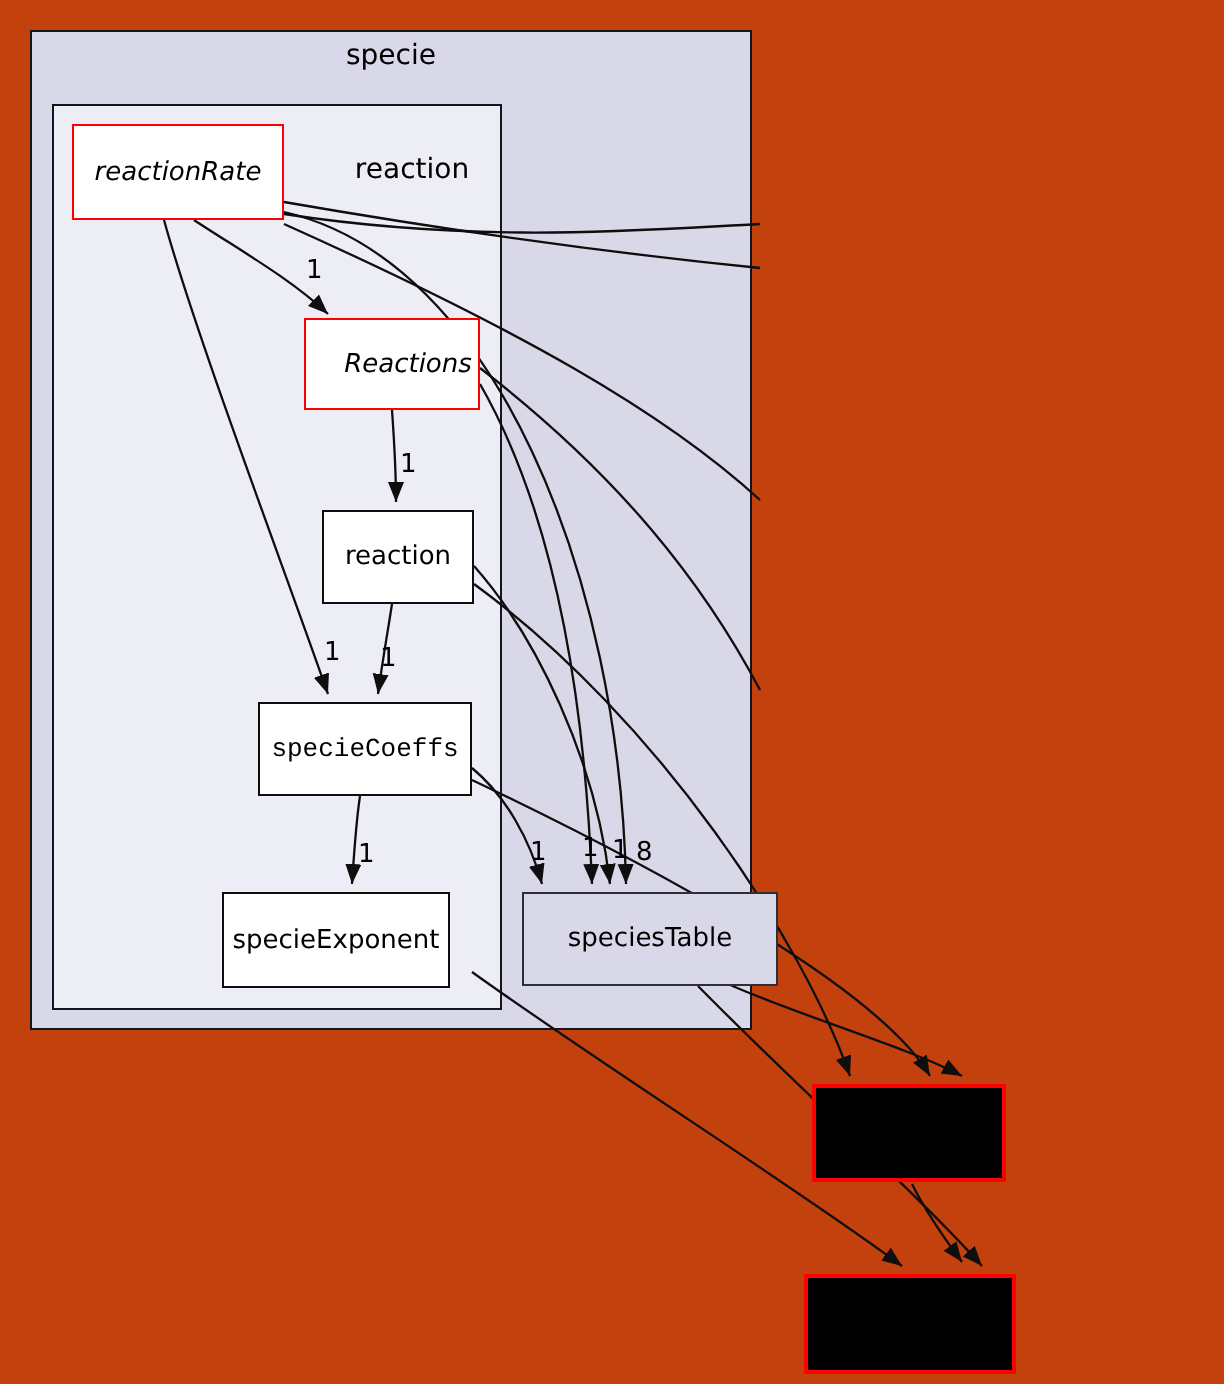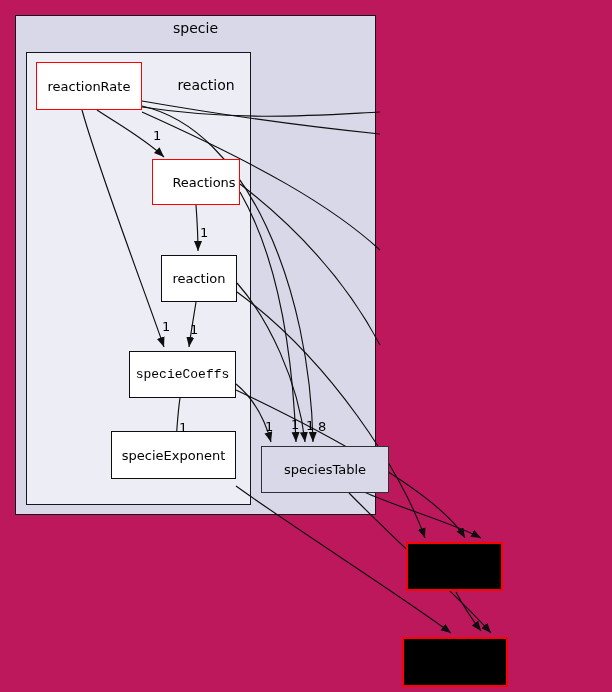--- a/index.html
+++ b/index.html
@@ -1,33 +1,33 @@
 <!DOCTYPE html>
 <html><head>
 <meta charset="utf-8">
 <style>
   html,body{margin:0;padding:0;background:#000;}
-  #stage{position:relative;width:612px;height:692px;background:#be185d;overflow:hidden;
+  #stage{position:relative;width:612px;height:692px;background:#c2410c;overflow:hidden;
          font-family:"DejaVu Sans",sans-serif;}
   .cluster{position:absolute;box-sizing:border-box;z-index:1;}
   #cluster-specie{left:15px;top:15px;width:361px;height:500px;background:#d8d8e8;border:1px solid #15151d;}
   #cluster-reaction{left:26px;top:52px;width:225px;height:453px;background:#ededf6;border:1px solid #15151d;}
   .clabel{position:absolute;color:#000;font-size:14px;z-index:2;text-align:center;}
   #label-specie{left:15px;top:20px;width:361px;}
   #label-reaction{left:167px;top:77px;width:78px;}
   svg.edges{position:absolute;left:0;top:0;z-index:3;pointer-events:none;}
   .node{position:absolute;box-sizing:border-box;background:#fff;border:1px solid #0d0d0d;
         display:flex;align-items:center;justify-content:center;
         font-size:13px;color:#000;z-index:4;cursor:pointer;}
-  .node.red{border-color:#ff0000;border-width:1.4px;}
+  .node.red{border-color:#ff0000;border-width:1.4px;font-style:italic;}
   #node-reactionRate{left:36px;top:62px;width:106px;height:48px;}
   #node-Reactions{left:152px;top:159px;width:88px;height:46px;padding-left:16px;}
   #node-reaction{left:161px;top:255px;width:76px;height:47px;}
   #node-specieCoeffs{left:129px;top:351px;width:107px;height:47px;font-family:Liberation Mono, monospace;}
-  #node-specieExponent{left:111px;top:431px;width:125px;height:48px;}
+  #node-specieExponent{left:111px;top:446px;width:114px;height:48px;}
   #node-speciesTable{left:261px;top:446px;width:128px;height:47px;background:#d8d8e8;border-color:#2e2e36;}
   #node-external1{left:406px;top:542px;width:97px;height:49px;background:#000;border:2px solid #ff0000;}
   #node-external2{left:402px;top:637px;width:106px;height:50px;background:#000;border:2px solid #ff0000;}
   .el{position:absolute;font-size:13px;color:#000;z-index:5;line-height:1;}
   #el1{left:153px;top:129px;} #el2{left:200px;top:226px;}
   #el3{left:162px;top:320px;} #el4{left:190px;top:323px;}
   #el5{left:179px;top:421px;} #el6{left:265px;top:420px;}
   #el7{left:291px;top:418px;} #el8{left:306px;top:419px;}
   #el9{left:318px;top:420px;}
 </style>

